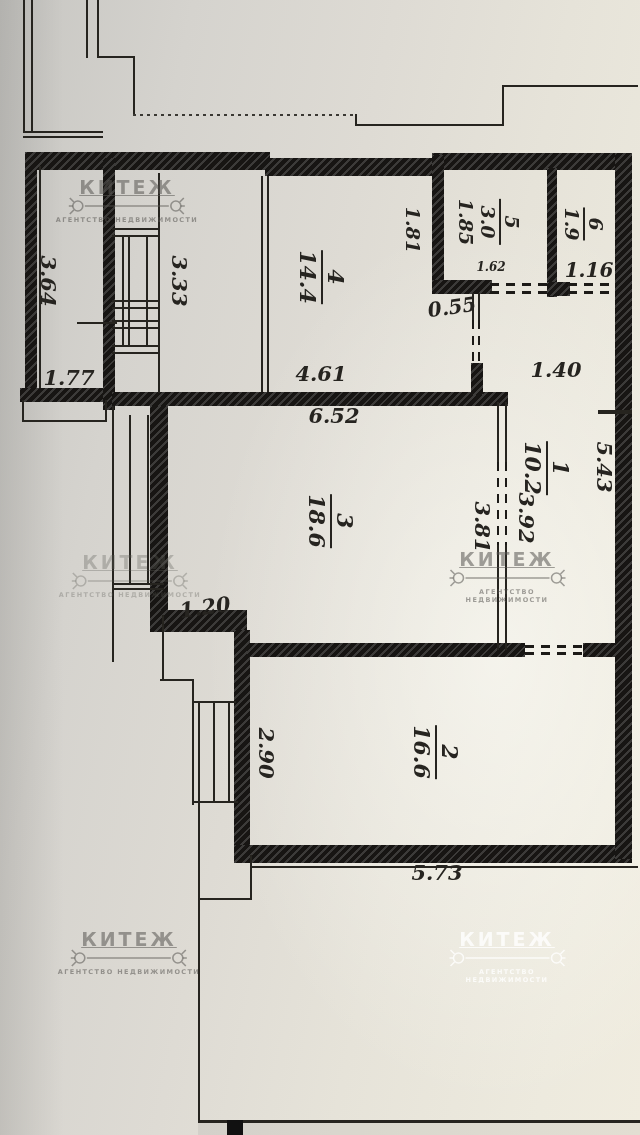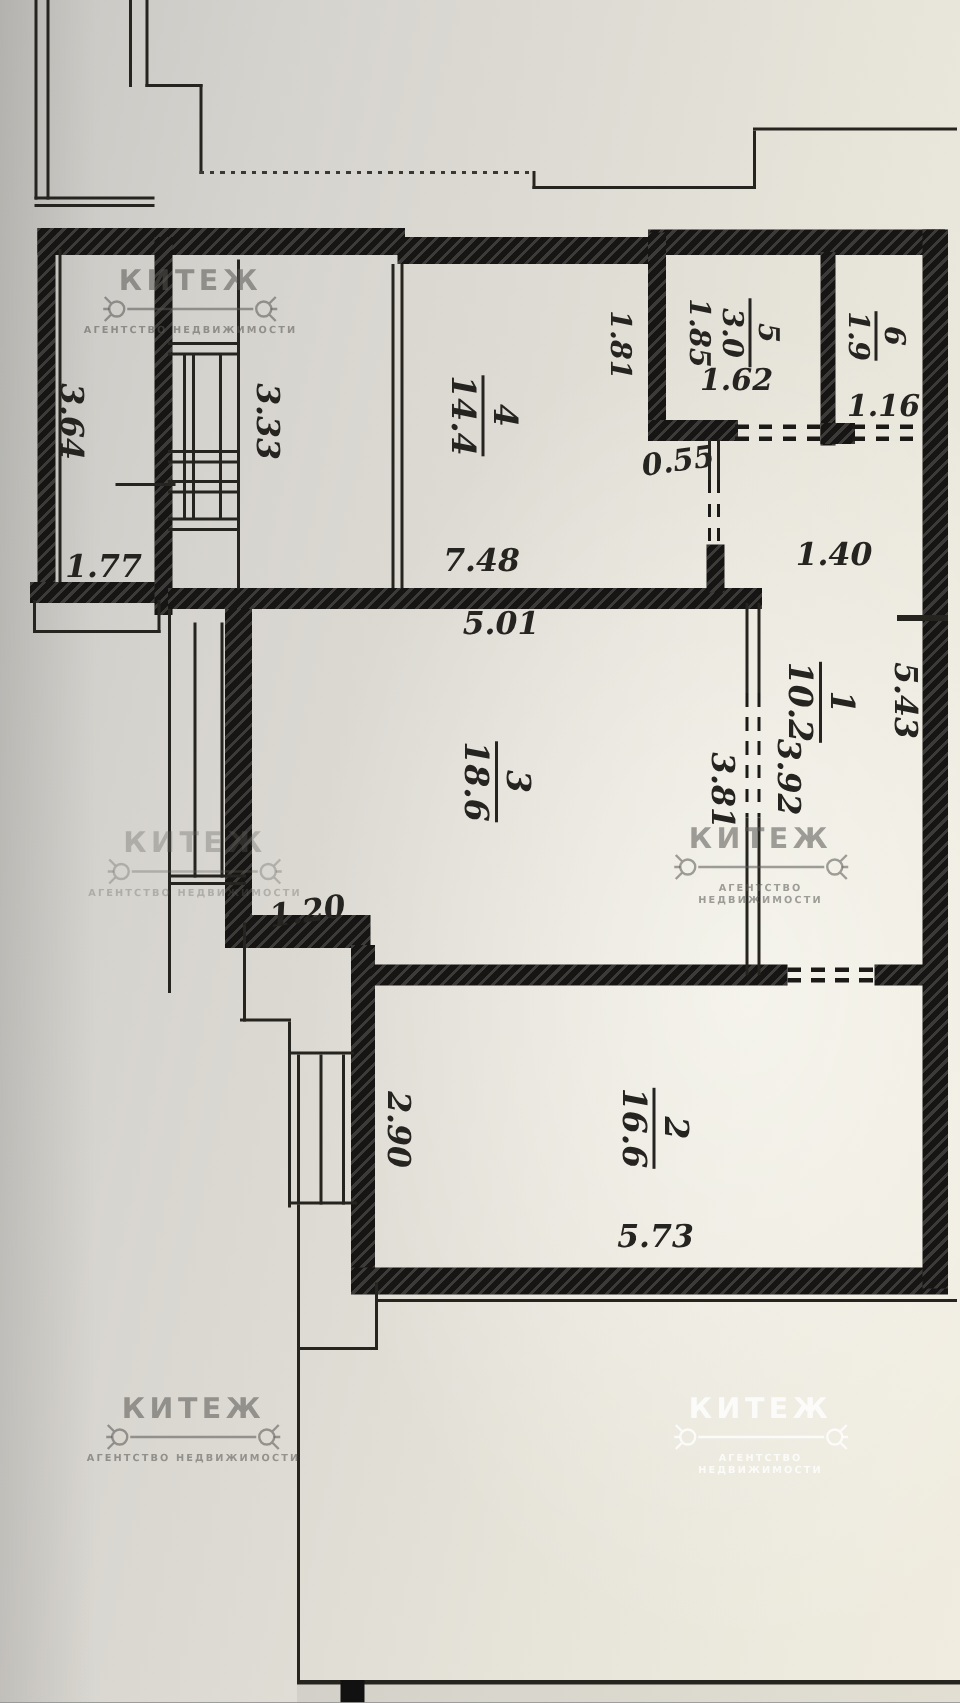--- a/index.html
+++ b/index.html
@@ -22,21 +22,21 @@
     font:italic 700 21px "DejaVu Serif",serif;transform:translate(-50%,-50%);}
   .rot{transform:translate(-50%,-50%) rotate(90deg);}
   .tilt{transform:translate(-50%,-50%) rotate(-8deg);}
   .rlabel{position:absolute;z-index:20;color:#262420;text-align:center;line-height:1.08;
     font:italic 700 22px "DejaVu Serif",serif;transform:translate(-50%,-50%) rotate(90deg);white-space:nowrap;}
   .rlabel .num{border-bottom:2px solid #262420;padding:0 3px;}
   .wm{position:absolute;z-index:30;text-align:center;transform:translate(-50%,0);
     color:rgba(88,86,82,.55);pointer-events:none;}
   .wm.faint{color:rgba(95,93,89,.33);}
   .wm.light{color:rgba(255,255,255,.78);}
-  .wm-name{font:700 19px "DejaVu Sans",sans-serif;letter-spacing:3px;}
+  .wm-name{font:700 19px "DejaVu Sans",sans-serif;letter-spacing:3px;text-decoration:underline;}
   .wm-sub{font:600 6.5px "DejaVu Sans",sans-serif;letter-spacing:1.4px;text-transform:uppercase;margin-top:0px;}
   .wm svg{display:block;margin:-2px auto 0 auto;}
 </style>
 </head>
 <body>
 
 <div class="canvas">
   <div class="bg2"></div>
 
   <div class="tn" style="left:23px;top:0;width:2px;height:133px"></div>
@@ -157,32 +157,32 @@
   </div>
   <div class="rlabel" style="left:436px;top:752px">
     <div class="num">2</div>
     <div class="den">16.6</div>
   </div>
 
   <div class="dim rot" style="left:48px;top:281px">3.64</div>
   <div class="dim rot" style="left:179px;top:281px">3.33</div>
   <div class="dim" style="left:69px;top:377px">1.77</div>
   <div class="dim rot" style="left:413px;top:230px;font-size:19px">1.81</div>
-  <div class="dim" style="left:491px;top:253px;font-size:20px">1.62</div>
+  <div class="dim" style="left:491px;top:267px;font-size:12px">1.62</div>
   <div class="dim" style="left:589px;top:270px;font-size:20px">1.16</div>
   <div class="dim tilt" style="left:452px;top:307px;font-size:20px">0.55</div>
   <div class="dim" style="left:556px;top:369px">1.40</div>
-  <div class="dim" style="left:321px;top:373px">7.48</div>
-  <div class="dim" style="left:334px;top:415px">5.01</div>
+  <div class="dim" style="left:321px;top:373px">4.61</div>
+  <div class="dim" style="left:334px;top:415px">6.52</div>
   <div class="dim rot" style="left:604px;top:467px">5.43</div>
   <div class="dim rot" style="left:526px;top:518px">3.92</div>
   <div class="dim rot" style="left:482px;top:527px">3.81</div>
   <div class="dim tilt" style="left:205px;top:607px">1.20</div>
   <div class="dim rot" style="left:266px;top:753px">2.90</div>
-  <div class="dim" style="left:437px;top:824px">5.73</div>
+  <div class="dim" style="left:437px;top:872px">5.73</div>
 
   <div class="wm" style="left:127px;top:176px">
     <div class="wm-name">КИТЕЖ</div>
     <svg width="116" height="20" viewBox="0 0 116 20">
       <g stroke="currentColor" stroke-width="1.6" fill="none">
         <line x1="16" y1="10" x2="100" y2="10"></line>
         <circle cx="9" cy="10" r="5"></circle>
           <line x1="5" y1="6" x2="1" y2="2"></line>
           <line x1="4" y1="10" x2="-1" y2="10"></line>
           <line x1="5" y1="14" x2="1" y2="18"></line>

